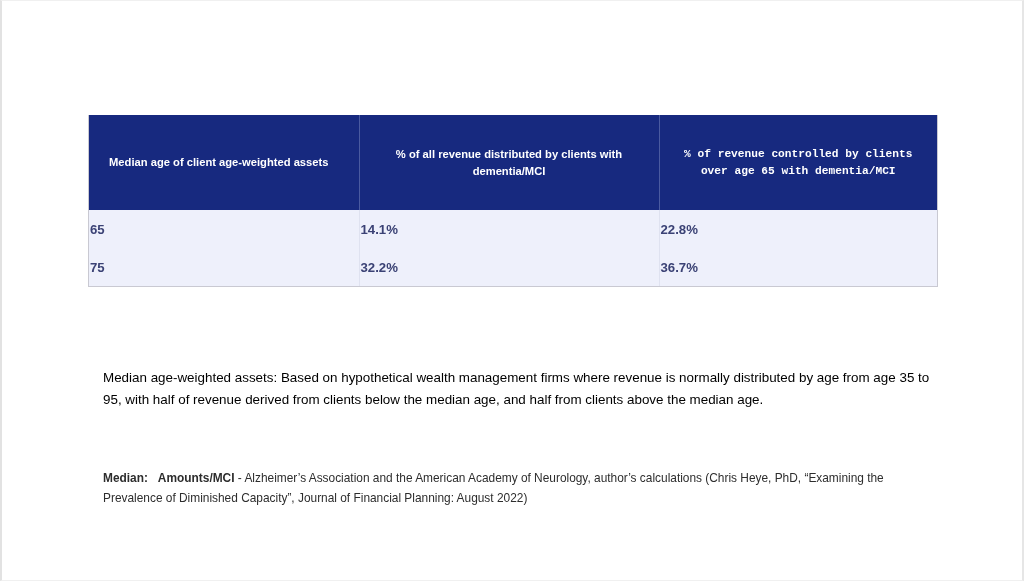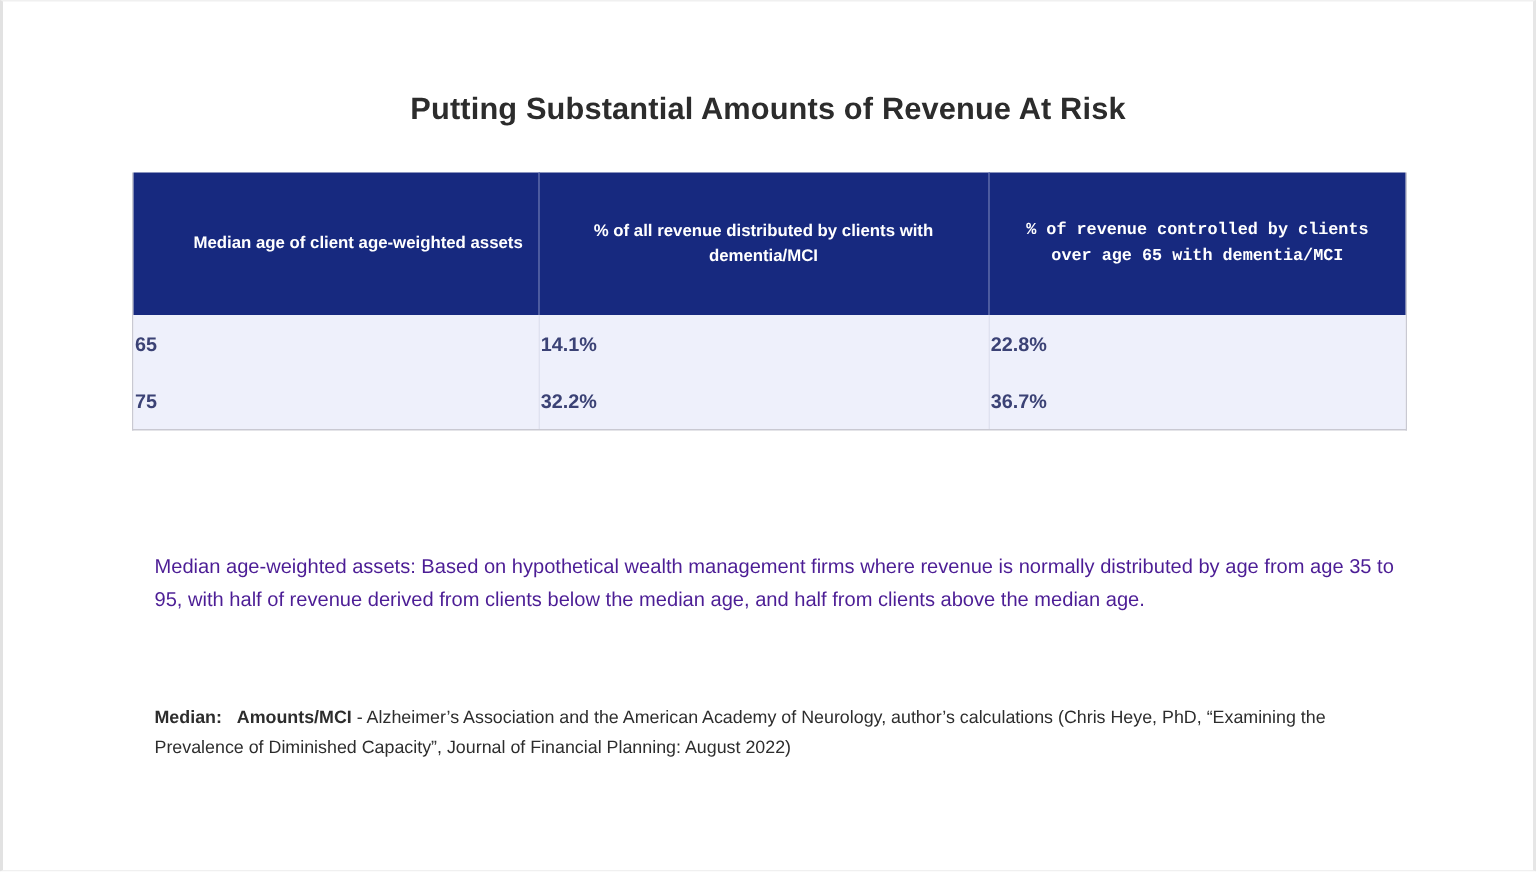--- a/index.html
+++ b/index.html
@@ -59,21 +59,21 @@
     font-weight: bold;
     line-height: 1.45;
     padding: 8px 14px;
     height: 95px;
     vertical-align: middle;
     text-align: center;
     border-right: 1px solid #4a5aa0;
     box-sizing: border-box;
   }
   table.data-table thead th:last-child { border-right: none; font-family: Liberation Mono, monospace; }
-  table.data-table thead th.col-age { padding-left: 0; padding-right: 10px; text-align: right; }
+  table.data-table thead th.col-age { padding-left: 0; padding-right: 10px; }
 
   table.data-table tbody td {
     font-size: 13.2px;
     color: #3b4275;
     font-weight: bold;
     height: 38px;
     vertical-align: middle;
     border-right: 1px solid #dfe2f0;
     box-sizing: border-box;
   }
@@ -82,42 +82,41 @@
   table.data-table tbody tr.plain td { background: #ffffff; }
 
   
   .note-block {
     position: absolute;
     left: 101px;
     top: 366px;
     width: 830px;
     font-size: 13.4px;
     line-height: 1.63;
-    color: #4c1d95;
+    color: #000000;
     font-family: "Liberation Sans", sans-serif;
   }
 
   .source-block {
     position: absolute;
     left: 101px;
     top: 467px;
     width: 810px;
     font-size: 11.9px;
     line-height: 1.72;
     color: #2d2d2d;
     font-family: "Liberation Sans", sans-serif;
   }
   .source-block .b { font-weight: bold; }
 </style>
 </head>
 <body>
 
 <div class="slide">
 
-  <div class="slide-title">Putting Substantial Amounts of Revenue At Risk</div>
 
   <div class="data-table-wrap">
     <table class="data-table">
       <thead>
         <tr>
           <th class="col-age" style="width:270px;">Median age of client age-weighted assets</th>
           <th style="width:300px;">% of all revenue distributed by clients with dementia/MCI</th>
           <th>% of revenue controlled by clients over age 65 with dementia/MCI</th>
         </tr>
       </thead>

